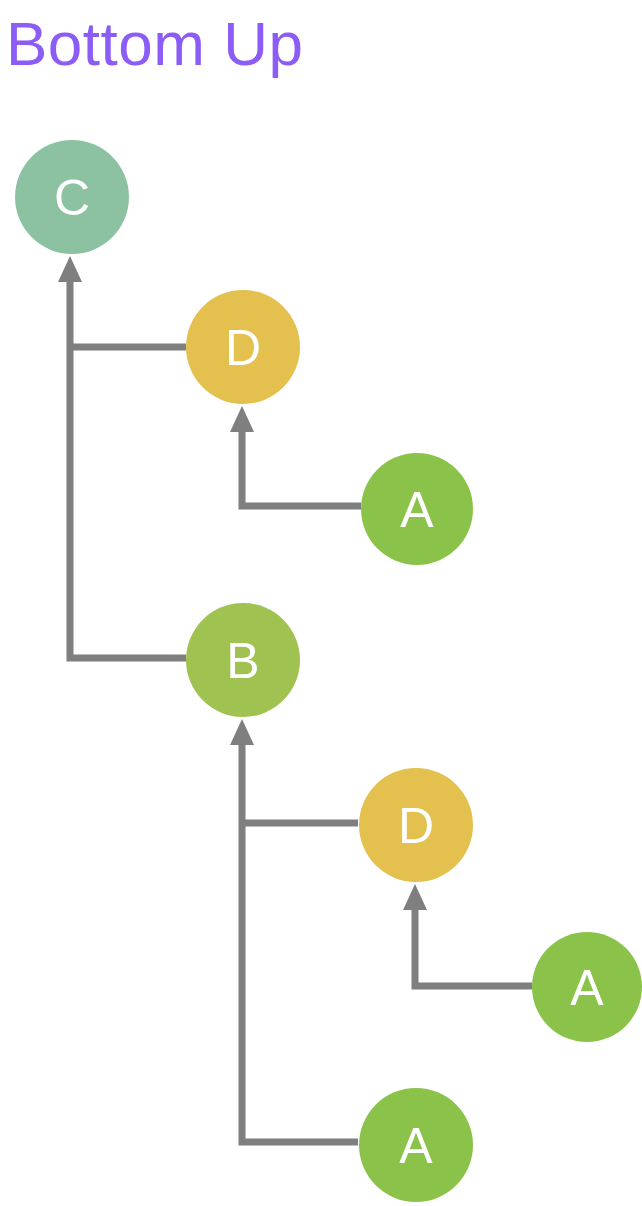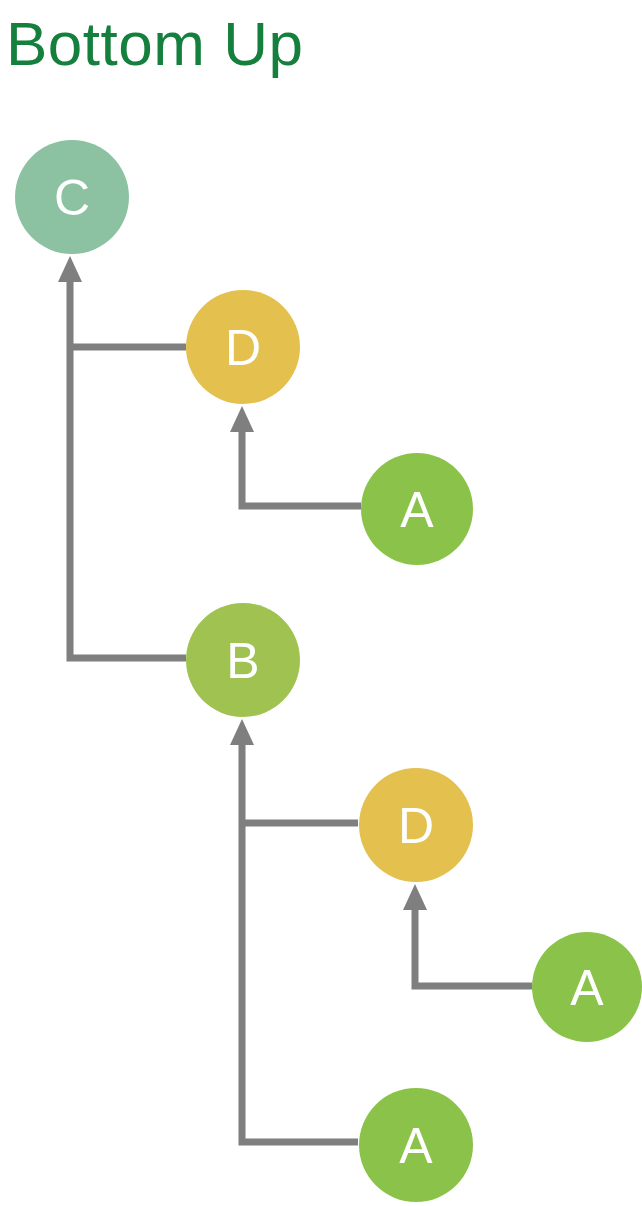--- a/index.html
+++ b/index.html
@@ -18,21 +18,21 @@
   }
   .title {
     position: absolute;
     left: 6px;
     top: 11px;
     font-family: "Liberation Sans", sans-serif;
     font-weight: 300;
     font-size: 62px;
     line-height: 1.05;
     letter-spacing: 0.5px;
-    color: #15803d;
+    color: #8b5cf6;
     white-space: nowrap;
   }
   .diagram-svg {
     position: absolute;
     left: 0;
     top: 0;
     width: 642px;
     height: 1206px;
   }
   .node-label {

